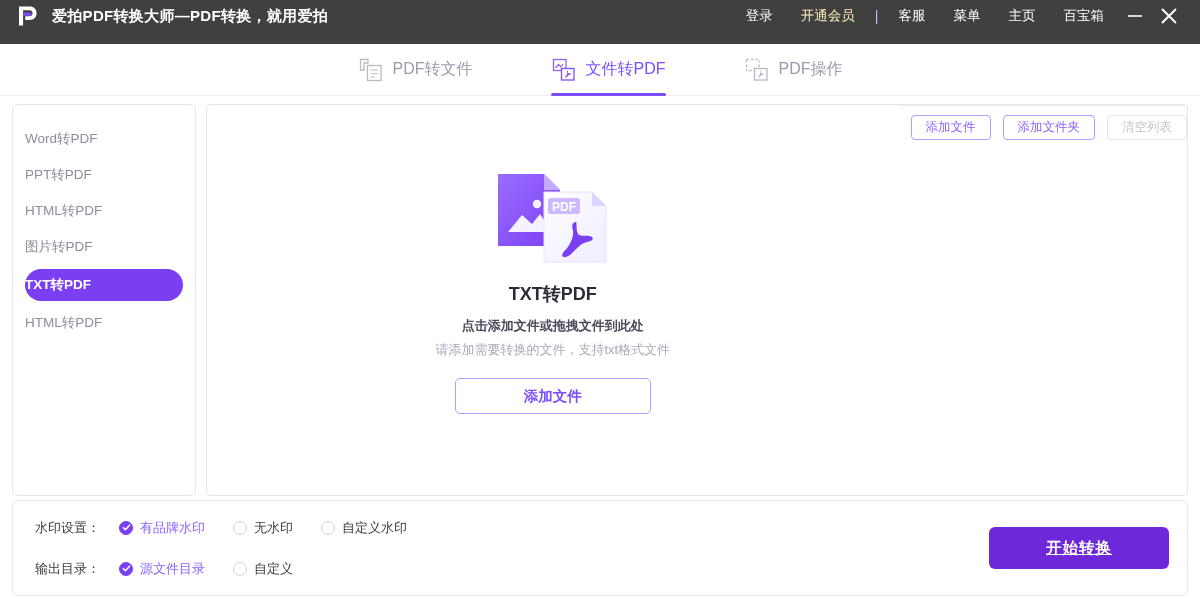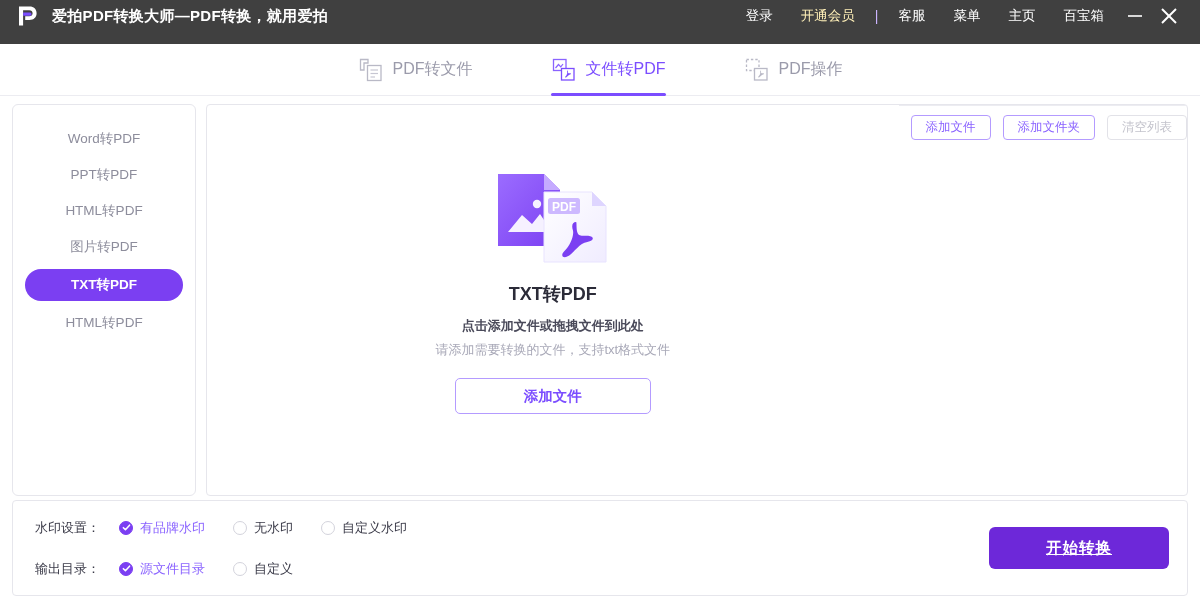--- a/index.html
+++ b/index.html
@@ -110,21 +110,21 @@
     border-radius: 6px;
     background: #ffffff;
     padding: 20px 12px 0 12px;
     display: flex;
     flex-direction: column;
     gap: 8px;
   }
   .side-item {
     height: 28px;
     line-height: 28px;
-    text-align: center;
+    text-align: left;
     font-size: 13.5px;
     color: #8d8d9c;
     border-radius: 16px;
     cursor: pointer;
     white-space: nowrap;
   }
   .side-item.active {
     background: #7b3ff2;
     color: #ffffff;
     font-weight: bold;

